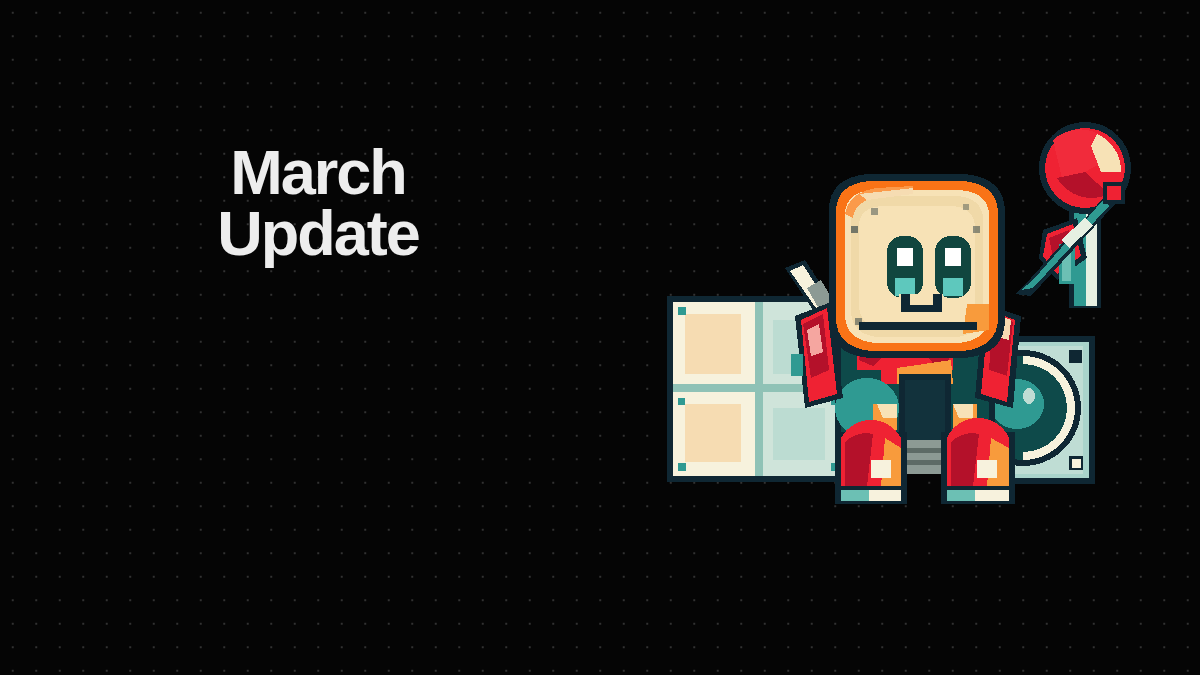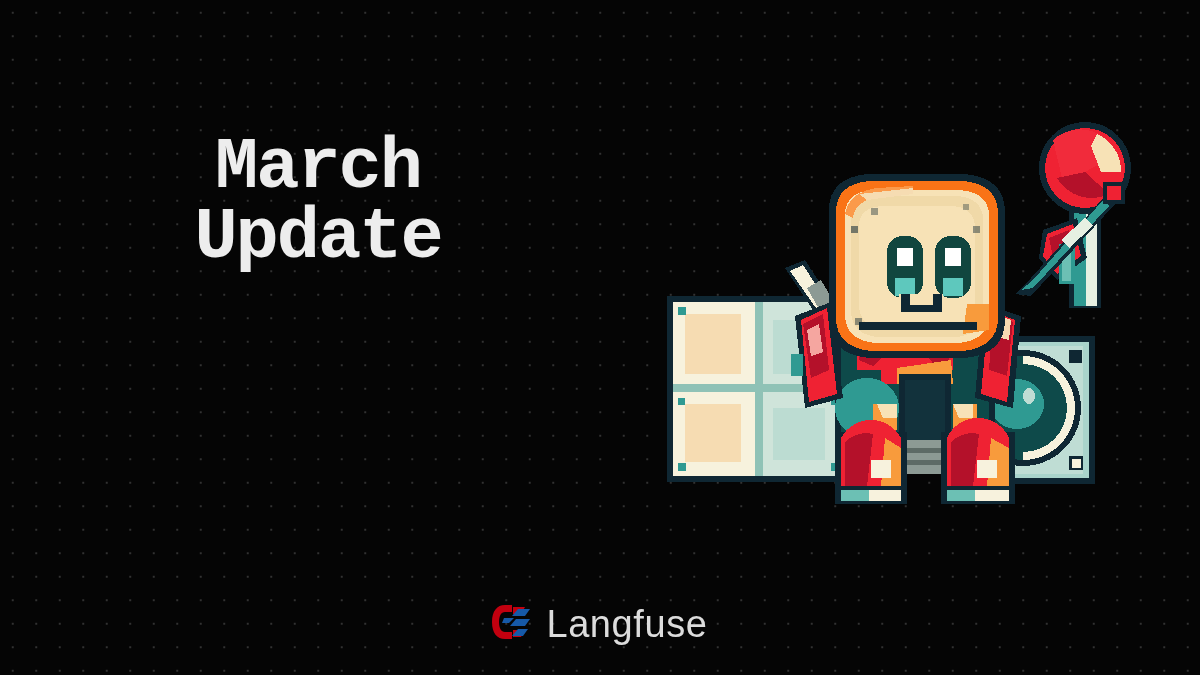--- a/index.html
+++ b/index.html
@@ -29,27 +29,26 @@
   
   #text-block {
     position: absolute;
     left: 0px;
     top: 130px;
     width: 636px;
     text-align: center;
   }
   #headline {
     color: #ededed;
-    font-size: 72px;
+    font-size: 63px;
     font-weight: 700;
     line-height: 0.97;
     letter-spacing: -2.0px;
-    margin: 4px;
+    margin: 12px;
     white-space: pre-line;
-    font-family: Liberation Mono, monospace;
   }
   #subheadline {
     color: #d4d4d4;
     font-size: 41px;
     font-weight: 400;
     line-height: 1.32;
     letter-spacing: -0.5px;
     margin: 28px 0 0 0;
     white-space: pre-line;
   }
@@ -89,38 +88,20 @@
 
 <div id="canvas">
 
   <div id="dot-grid"></div>
 
   <div id="text-block">
     <h1 id="headline">March
 Update</h1>
   </div>
 
-  <div id="logo-row">
-    <span id="logo-mark">
-      <svg width="40" height="38" viewBox="0 0 40 38" aria-hidden="true">
-        <g fill="#c2000f">
-          <path d="M13 2 C5 2 0 8 0 19 C0 30 5 36 13 36 L20 36 L20 29 L13 29 C9 29 7 25 7 19 C7 13 9 9 13 9 L20 9 L20 2 Z"></path>
-          <path d="M21 4 L33 4 L29 11 L21 11 Z"></path>
-          <path d="M21 27 L33 27 L29 34 L21 34 Z"></path>
-        </g>
-        <g fill="#1659a8">
-          <path d="M38 6 L26 6 L20 13 L33 13 Z"></path>
-          <path d="M38 16 L24 16 L18 23 L33 23 Z"></path>
-          <path d="M36 26 L26 26 L20 33 L31 33 Z"></path>
-          <path d="M12 15 L22 15 L17 20 L10 20 Z"></path>
-        </g>
-      </svg>
-    </span>
-    <span id="logo-word">Langfuse</span>
-  </div>
 
   <div id="mascot">
     <svg viewBox="0 0 500 400" width="500" height="400" aria-hidden="true">
 
       <g>
         <rect x="22" y="188" width="182" height="186" fill="#0f2733"></rect>
         <rect x="28" y="194" width="84" height="86" fill="#f7f2dd"></rect>
         <rect x="116" y="194" width="82" height="86" fill="#cfe4da"></rect>
         <rect x="28" y="284" width="84" height="84" fill="#f7f2dd"></rect>
         <rect x="116" y="284" width="82" height="84" fill="#cfe4da"></rect>

